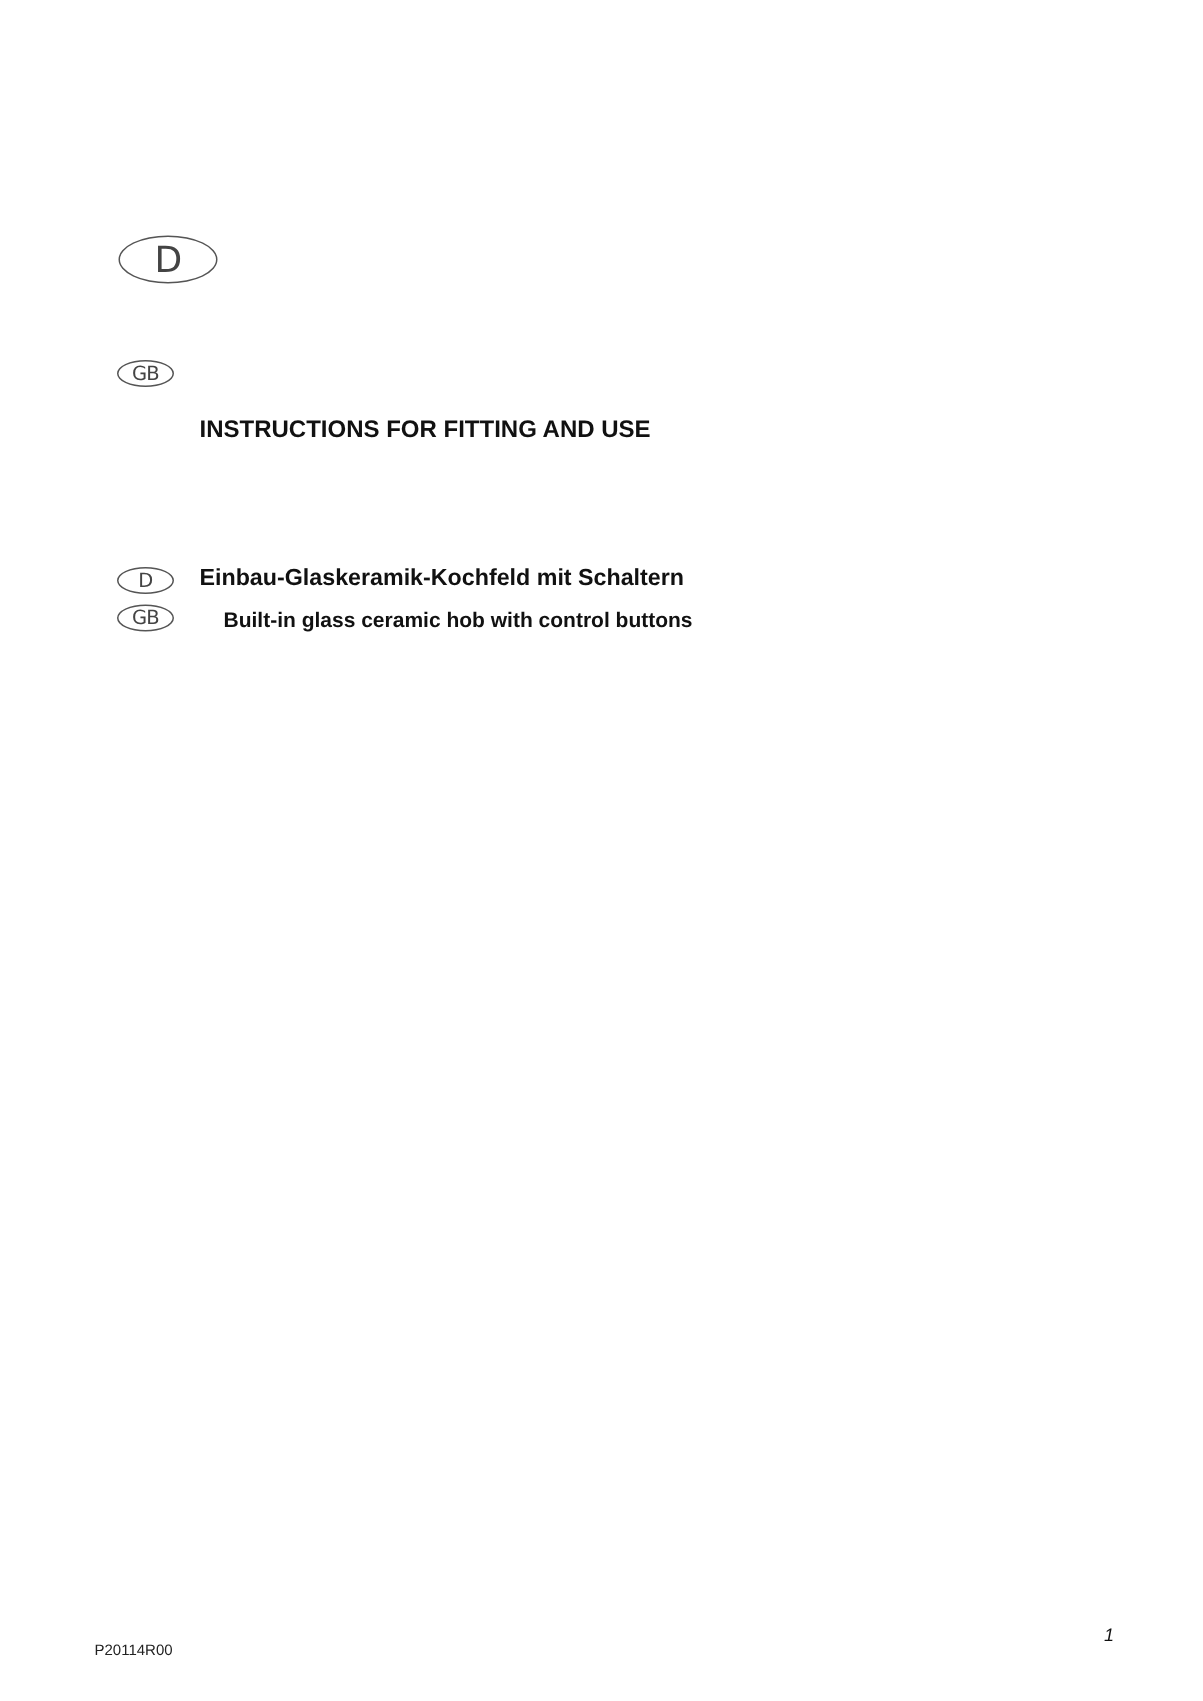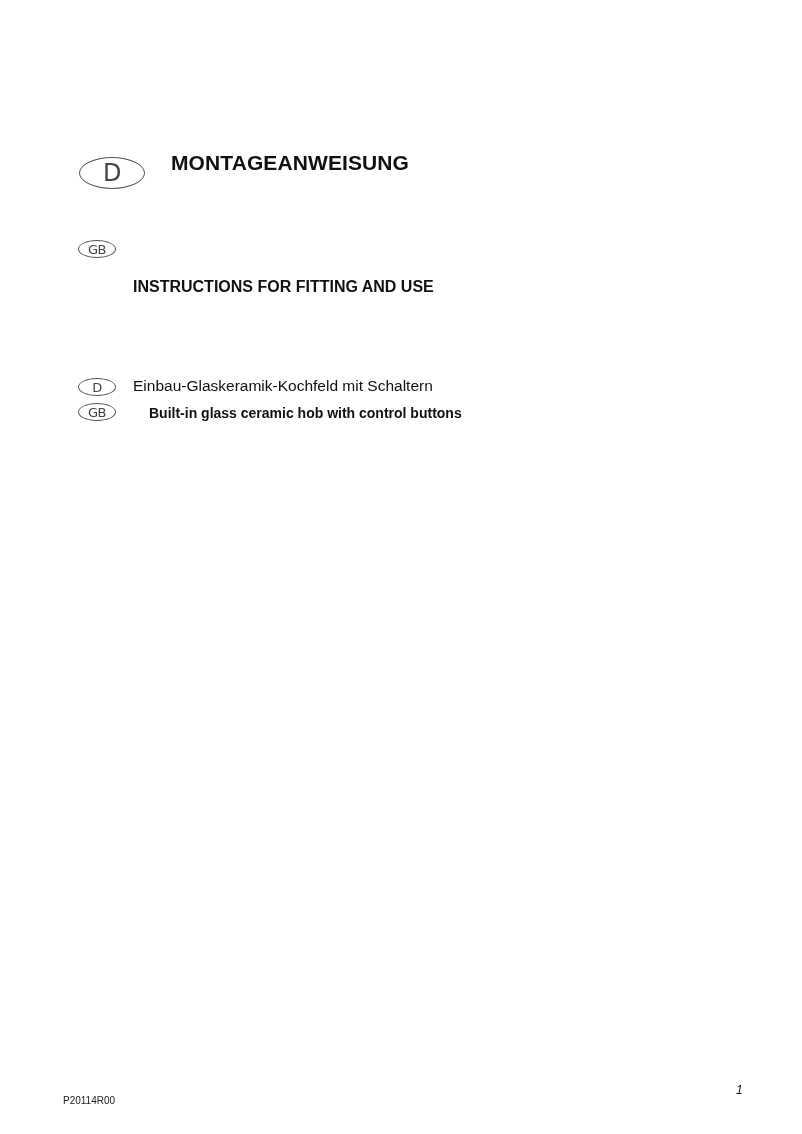--- a/index.html
+++ b/index.html
@@ -58,21 +58,21 @@
       font-size: 16px;
       font-weight: bold;
       line-height: 18px;
       color: #111;
       margin-top: 38px;
     }
     .sub-d {
       left: 133px;
       top: 377px;
       font-size: 15.5px;
-      font-weight: normal;
+      font-weight: bold;
       line-height: 18px;
       color: #111;
       text-align: center;
     }
     .sub-gb {
       left: 133px;
       top: 404px;
       font-size: 14px;
       font-weight: bold;
       line-height: 18px;
@@ -94,21 +94,20 @@
     }
   </style>
 </head>
 <body>
 
 <div class="oval oval-large" style="left:79px; top:157px;">
   <span>D</span>
 </div>
 
 <div class="abs title-main">
-  <div>MONTAGEANWEISUNG</div>
 </div>
 
 <div class="oval oval-small" style="left:78px; top:240px;">
   <span>GB</span>
 </div>
 <div class="abs title-gb">INSTRUCTIONS FOR FITTING AND USE</div>
 
 <div class="oval oval-small" style="left:78px; top:378px;">
   <span>D</span>
 </div>

